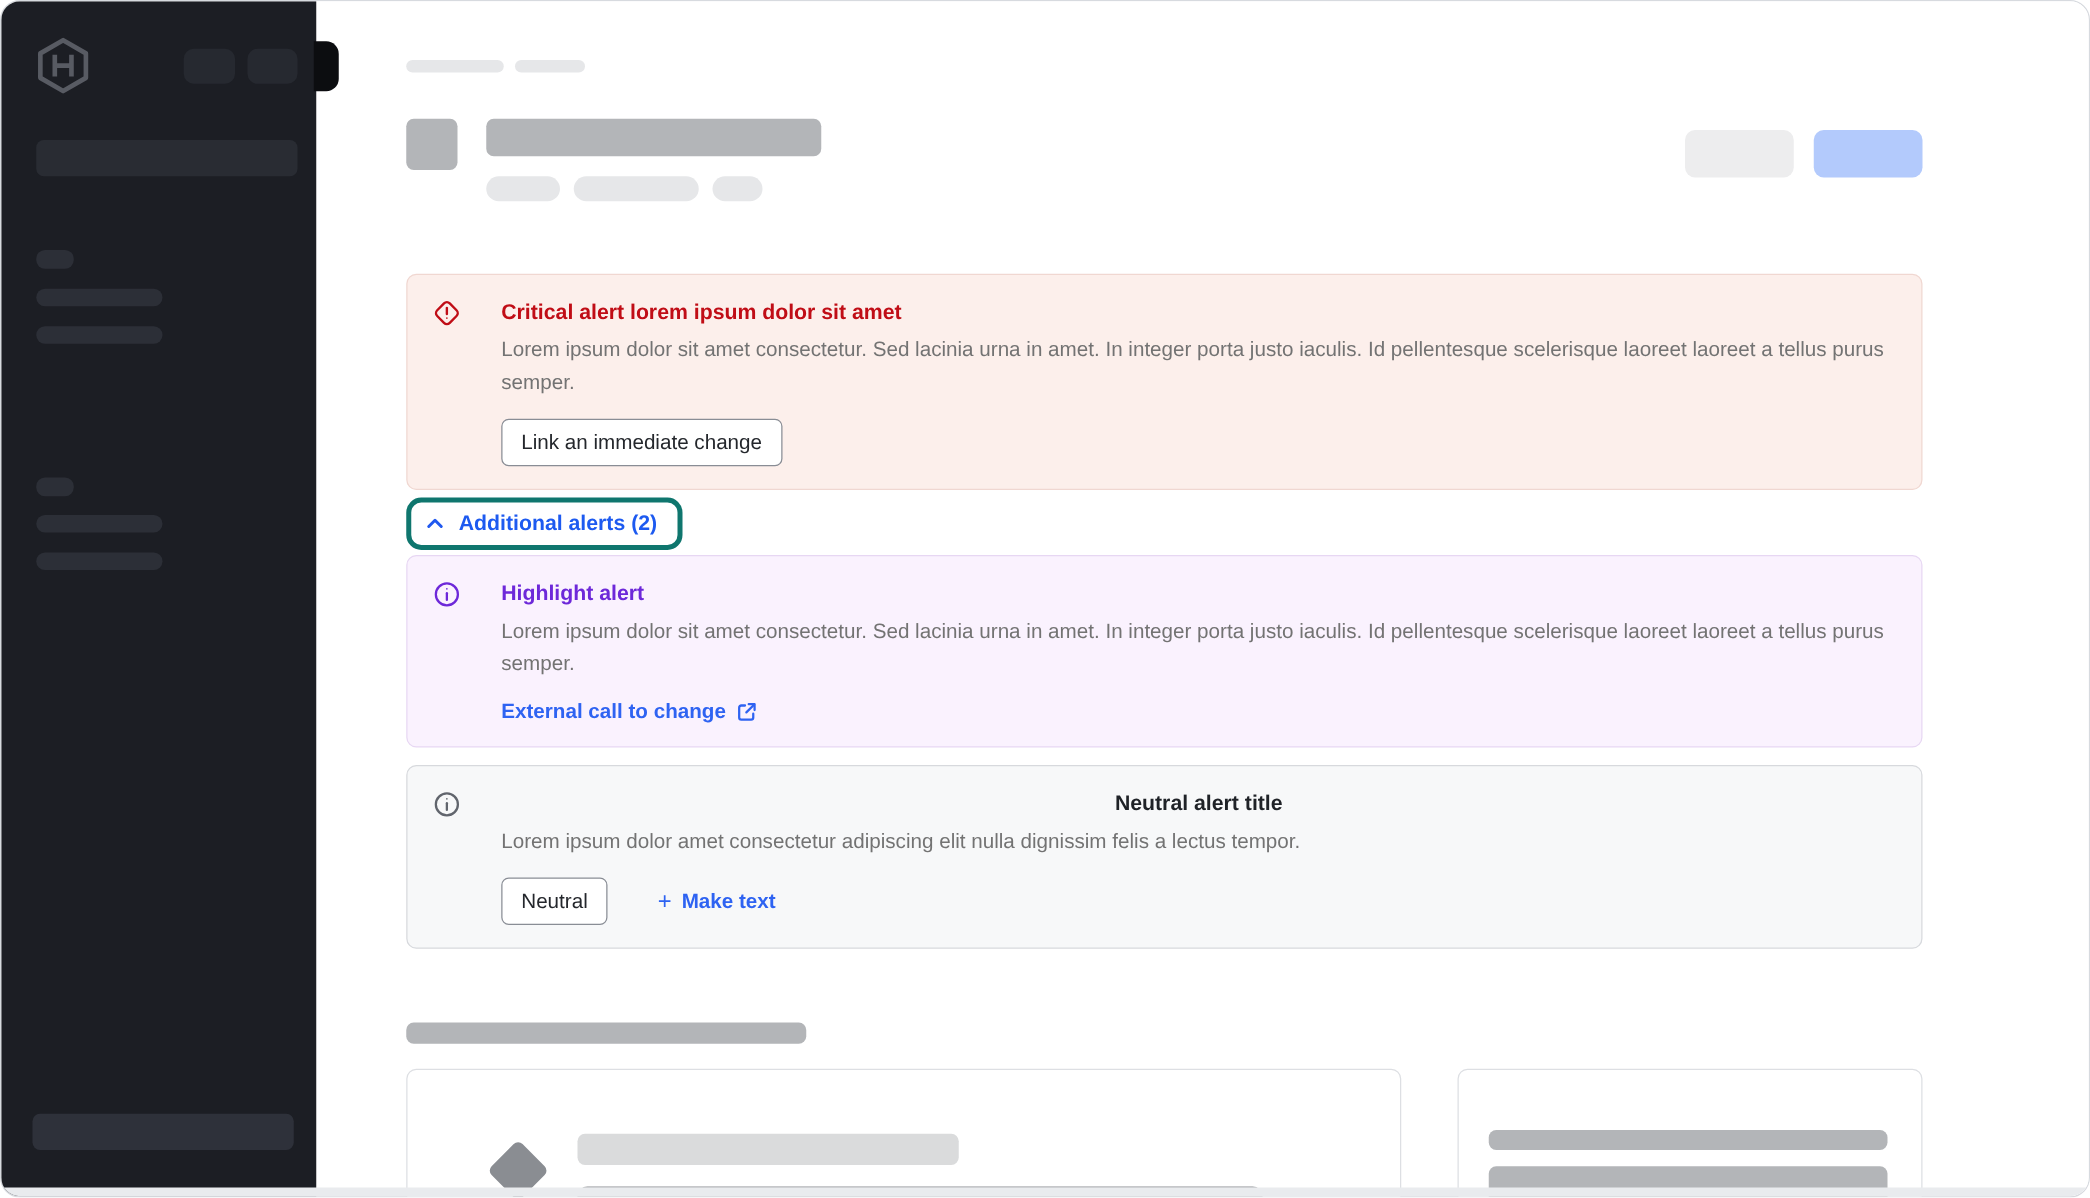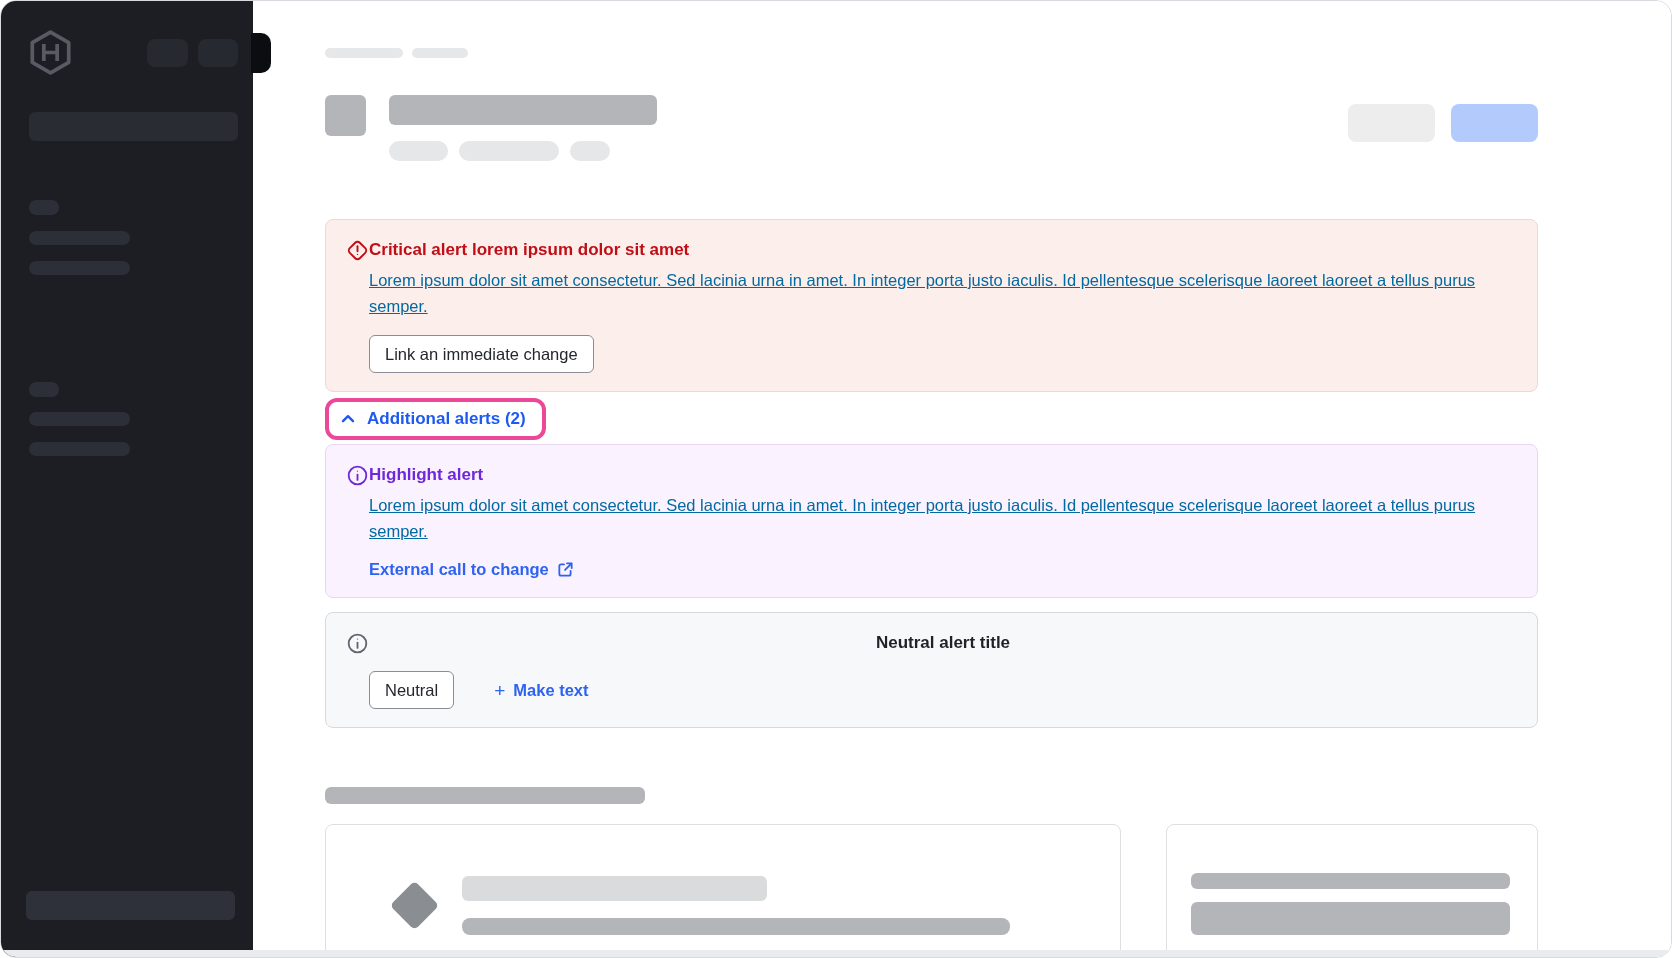--- a/index.html
+++ b/index.html
@@ -50,23 +50,23 @@
   .badge { height:20px; border-radius:10px; }
   .badge.b1 { width:59px; } .badge.b2 { width:100px; } .badge.b3 { width:40px; }
   .hdr-actions { margin-left:auto; margin-top:9px; display:flex; gap:16px; }
   .hdr-btn { width:87px; height:38px; border-radius:8px; border:none; cursor:pointer; }
   .hdr-btn.secondary { background:#ededee; }
   .hdr-btn.primary   { background:#b3cafc; }
 
   
   .alert { display:flex; border-radius:8px; padding:17px 20px 18px 20px; margin:0; }
   .alert .a-icon { flex:0 0 auto; width:23px; height:23px; margin-top:2px; }
-  .alert .a-content { margin-left:0; flex:1; min-width:0; }
+  .alert .a-content { margin-left:32px; flex:1; min-width:0; }
   .a-title { font-size:17px; font-weight:700; line-height:25px; }
-  .a-body  { font-size:16.5px; line-height:26px; color:#0369a1; margin-top:5px; max-width:1136px;text-decoration:underline; }
+  .a-body  { font-size:16.5px; line-height:26px; color:#737373; margin-top:5px; max-width:1136px; }
 
   .alert.critical { margin-top:58px; background:#fcefeb; border:1px solid #f0d7d1; }
   .alert.critical .a-title, .alert.critical .a-icon { color:#c00d16; }
 
   .alert.highlight { margin-top:4px; background:#faf2fe; border:1px solid #e7d7f3; }
   .alert.highlight .a-title, .alert.highlight .a-icon { color:#6d28d9; }
 
   .alert.neutral { margin-top:14px; background:#f7f8f9; border:1px solid #d7d9dd; }
   .alert.neutral .a-title { color:#1f2227;text-align:center; }
   .alert.neutral .a-icon { color:#61656d; }
@@ -81,21 +81,21 @@
     display:inline-flex; align-items:center; gap:8px;
     font-size:16.5px; font-weight:600; color:#2e63f2; text-decoration:none; cursor:pointer;
   }
   .a-link .lk-icon { width:17px; height:17px; }
   .neutral .a-actions .a-link { margin-left:40px; }
   .plus-glyph { font-size:19px; font-weight:500; line-height:17px; }
 
   
   .alerts-toggle {
     margin-top:6px; display:inline-flex; align-items:center; gap:11px;
-    border:4px solid #ec4899; border-radius:12px; background:transparent;
+    border:4px solid #0f766e; border-radius:12px; background:transparent;
     padding:5px 16px 5px 11px; cursor:pointer;
   }
   .alerts-toggle .tg-icon { width:16px; height:16px; color:#2159ef; }
   .tg-label { font-size:17px; font-weight:600; color:#1d5af0; line-height:24px; }
 
   
   .section-title { margin-top:59px; width:320px; height:17px; }
   .cards { margin-top:20px; display:flex; gap:45px; align-items:stretch; }
   .card { background:#fff; border:1px solid #dddfe3; border-radius:8px; height:160px; position:relative; }
   .card.left { width:796px; }
@@ -222,20 +222,21 @@
     <div class="alert neutral">
       <span class="a-icon">
         <svg width="23" height="23" viewBox="0 0 24 24" fill="none" stroke="currentColor" stroke-width="1.9" stroke-linecap="round">
           <circle cx="12" cy="12" r="9.2"></circle>
           <line x1="12" y1="11" x2="12" y2="16.6"></line>
           <circle cx="12" cy="7.4" r="0.7" fill="currentColor" stroke="none"></circle>
         </svg>
       </span>
       <div class="a-content">
         <div class="a-title">Neutral alert title</div>
+        <div class="a-body">Lorem ipsum dolor amet consectetur adipiscing elit nulla dignissim felis a lectus tempor.</div>
         <div class="a-actions">
           <button class="sec-btn">Neutral</button>
           <a class="a-link">
             <span class="plus-glyph">+</span>
             <span>Make text</span>
           </a>
         </div>
       </div>
     </div>
 

